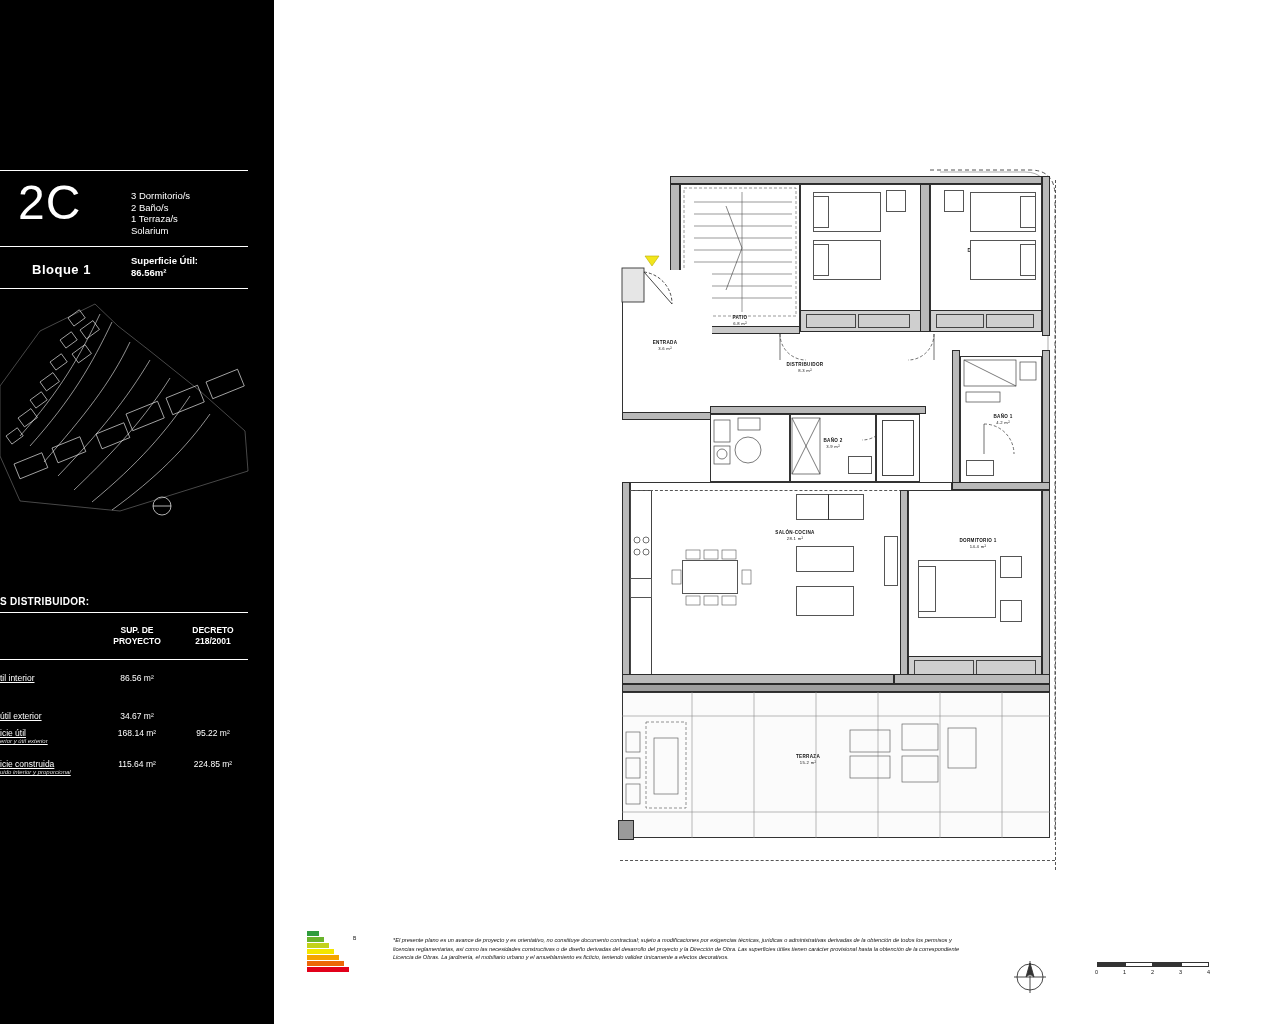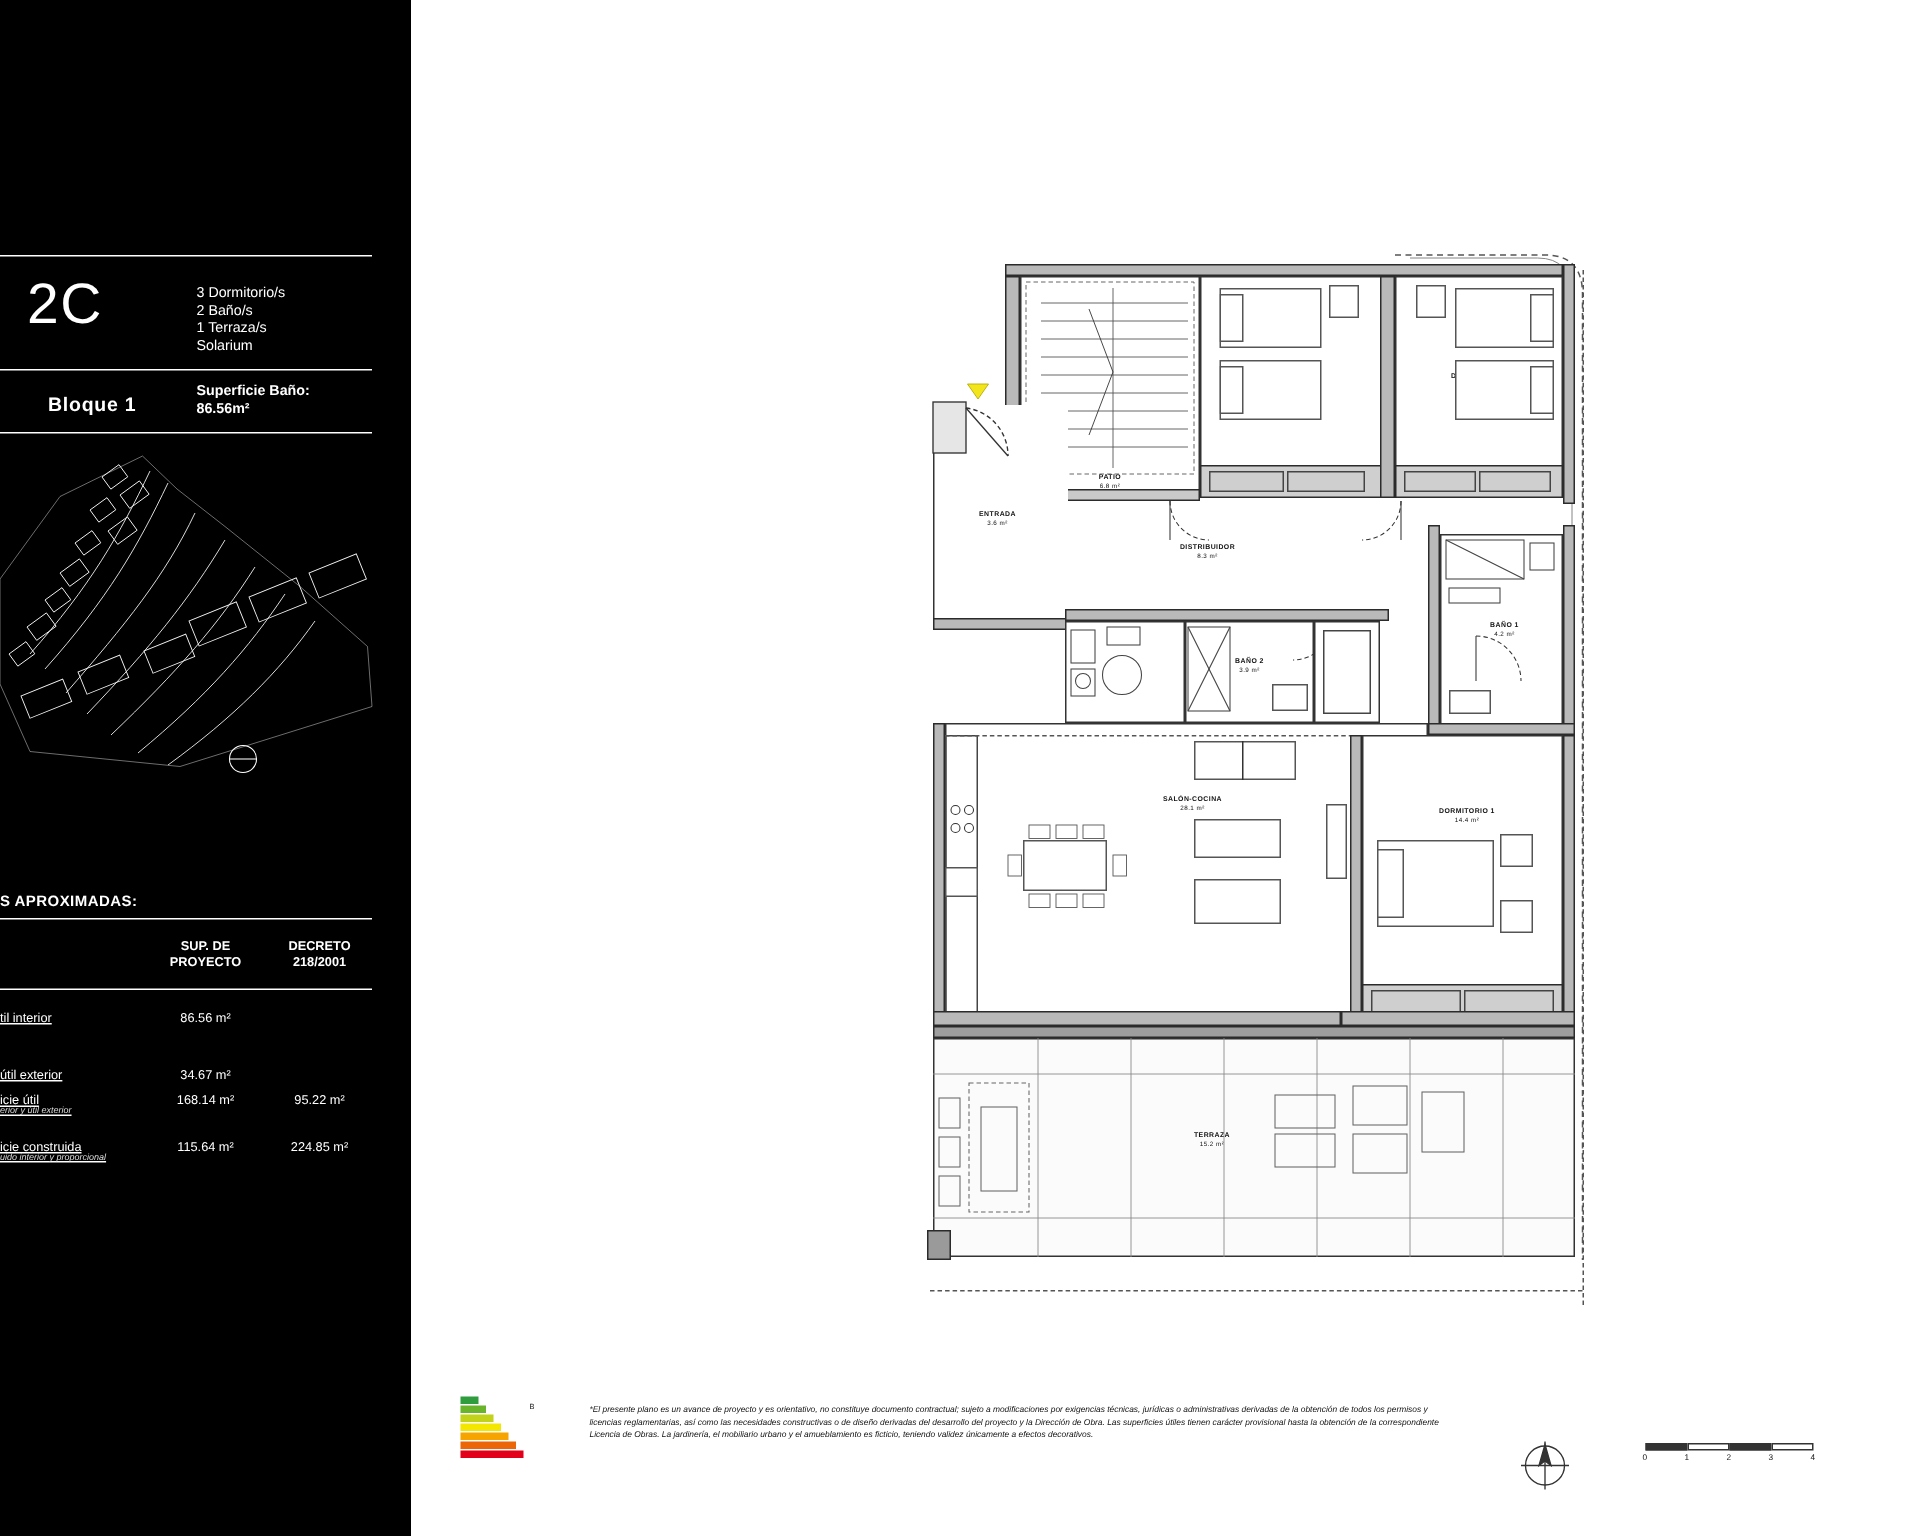--- a/index.html
+++ b/index.html
@@ -2,21 +2,21 @@
 <html><head>
 <meta charset="utf-8">
 <style>
   html,body{margin:0;padding:0;background:#ffffff;}
   body{width:1280px;height:1024px;position:relative;overflow:hidden;font-family:"Liberation Sans",sans-serif;color:#111;}
 
   
   .left-panel{position:absolute;left:0;top:0;width:274px;height:1024px;background:#000;color:#fff;}
   .lp-rule{position:absolute;background:#fff;height:1px;}
 
-  .plan-code{position:absolute;left:18px;top:178px;font-size:38px;letter-spacing:1px;font-weight:300;line-height:50px;}
+  .plan-code{position:absolute;left:18px;top:178px;font-size:48px;letter-spacing:1px;font-weight:300;line-height:50px;}
   .plan-block{position:absolute;left:32px;top:262px;font-size:13px;font-weight:bold;letter-spacing:.5px;}
   .specs{position:absolute;left:131px;top:190px;font-size:9.5px;line-height:11.5px;}
   .specs div{white-space:nowrap;}
   .sup-title{position:absolute;left:131px;top:255px;font-size:9.5px;font-weight:bold;line-height:11.5px;}
 
   
   .site{position:absolute;left:0px;top:296px;width:250px;height:240px;}
   .site svg{display:block;}
 
   .approx-title{position:absolute;left:0px;top:596px;font-size:10px;font-weight:bold;letter-spacing:.3px;}
@@ -65,21 +65,21 @@
   <div class="plan-code">2C</div>
   <div class="plan-block">Bloque 1</div>
 
   <div class="specs">
     <div>3 Dormitorio/s</div>
     <div>2 Baño/s</div>
     <div>1 Terraza/s</div>
     <div>  Solarium</div>
   </div>
   <div class="sup-title">
-    <div>Superficie Baño:</div>
+    <div>Superficie Útil:</div>
     <div>86.56m²</div>
   </div>
 
   <div class="site">
     <svg width="250" height="240" viewBox="0 0 250 240">
       <g stroke="#ffffff" stroke-width="0.6" fill="none" opacity="0.95">
 
         <path d="M95 8 L118 30 L150 55 L200 95 L245 135 L248 175 L120 215 L20 205 L0 160 L0 90 L40 35 Z" opacity="0.5"></path>
 
         <path d="M100 18 C 80 60, 60 95, 20 140"></path>
@@ -111,21 +111,21 @@
           <rect x="14" y="168" width="30" height="16" transform="rotate(-22 14 168)"></rect>
         </g>
       </g>
       <g stroke="#ffffff" stroke-width="0.7" fill="none">
         <circle cx="162" cy="210" r="9"></circle>
         <line x1="153" y1="210" x2="171" y2="210"></line>
       </g>
     </svg>
   </div>
 
-  <div class="approx-title">S APROXIMADAS:</div>
+  <div class="approx-title">S DISTRIBUIDOR:</div>
   <div class="lp-rule" style="left:0px;top:612px;width:248px;"></div>
 
   <div class="tbl">
     <div class="col1">
       <div>SUP. DE</div>
       <div>PROYECTO</div>
     </div>
     <div class="col2">
       <div>DECRETO</div>
       <div>218/2001</div>

